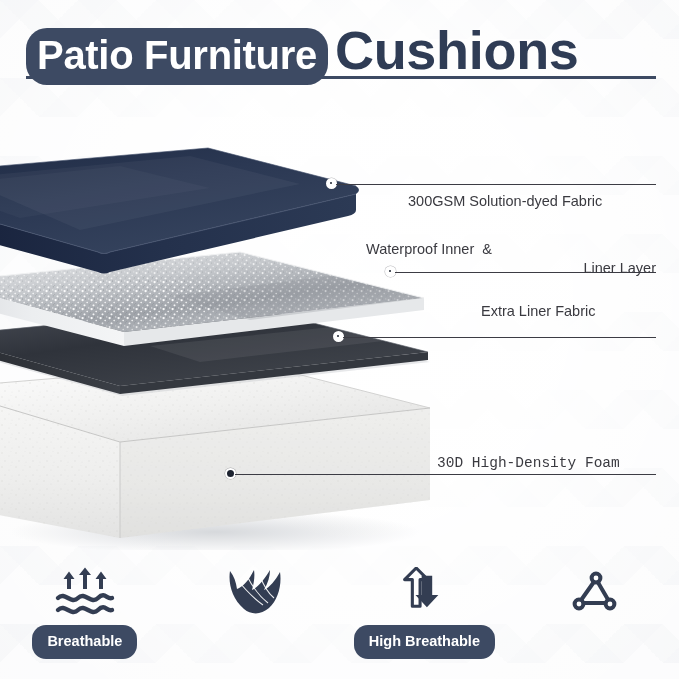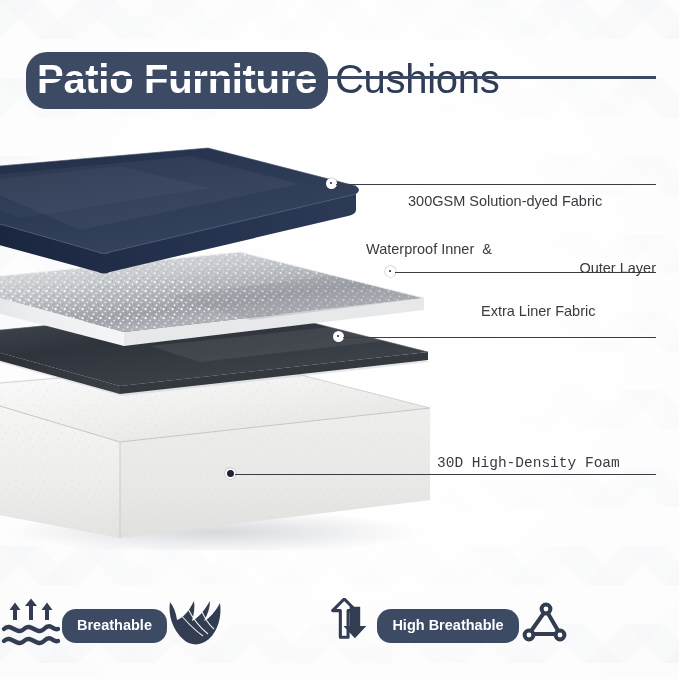--- a/index.html
+++ b/index.html
@@ -66,26 +66,25 @@
     font-size: 40px;
     font-weight: bold;
     line-height: 1;
     padding: 7px 11px 10px 11px;
     border-radius: 21px;
     letter-spacing: -0.3px;
   }
   #title-plain {
     display: inline-block;
     color: #2f3c55;
-    font-size: 40px;
-    font-weight: normal;
+    font-size: 54px;
+    font-weight: bold;
     line-height: 1;
     padding-left: 7px;
     letter-spacing: -0.3px;
-    margin-top: 36px;
   }
   #title-underline {
     position: absolute;
     left: 26px;
     top: 76px;
     width: 630px;
     height: 3px;
     background: #3d4a63;
   }
 
@@ -129,21 +128,21 @@
   
   #features {
     position: absolute;
     left: 0; top: 556px;
     width: 679px; height: 123px;
     display: flex;
   }
   .feature {
     flex: 1 1 0;
     display: flex;
-    flex-direction: row;
+    flex-direction: column;
     align-items: center;
     justify-content: flex-start;
     padding-top: 10px;
   }
   .feature-icon {
     height: 52px;
     display: flex;
     align-items: center;
     justify-content: center;
   }
@@ -316,21 +315,21 @@
   <div class="callout">
     <div class="callout-dot hollow" style="left:326px; top:178px;"></div>
     <div class="lead-line" style="left:336px; top:184px; width:320px;"></div>
     <div class="callout-text" style="left:408px; top:163px;margin-top:28px;">300GSM Solution-dyed Fabric</div>
   </div>
 
   <div class="callout">
     <div class="callout-dot hollow" style="left:385px; top:266px;"></div>
     <div class="lead-line" style="left:395px; top:272px; width:261px;"></div>
     <div class="callout-text" style="left:366px; top:239px; width:290px; ">Waterproof Inner  &amp;</div>
-    <div class="callout-text" style="left:366px; top:258px; width:290px; text-align:right;">Outer Layer</div>
+    <div class="callout-text" style="left:366px; top:258px; width:290px; text-align:right;">Liner Layer</div>
   </div>
 
   <div class="callout">
     <div class="callout-dot hollow" style="left:333px; top:331px;"></div>
     <div class="lead-line" style="left:343px; top:337px; width:313px;"></div>
     <div class="callout-text" style="left:481px; top:301px;">Extra Liner Fabric</div>
   </div>
 
   <div class="callout">
     <div class="callout-dot" style="left:225px; top:468px;"></div>

